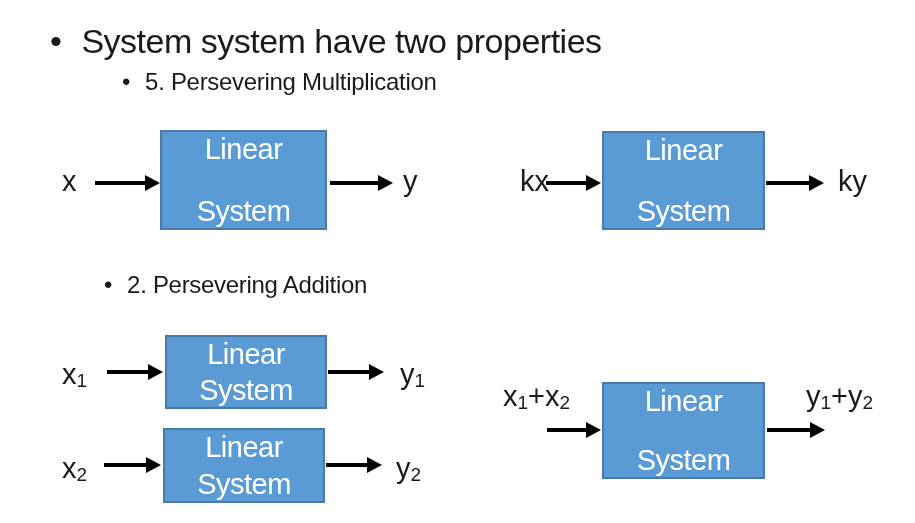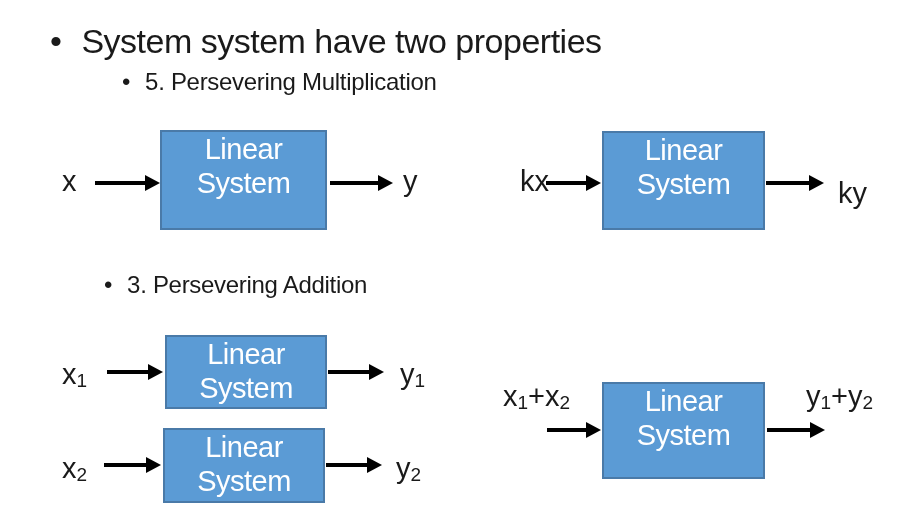--- a/index.html
+++ b/index.html
@@ -13,21 +13,21 @@
   }
   .bullet-line{position:absolute;display:flex;align-items:baseline;white-space:nowrap;line-height:1.15;}
   .title{left:50px;top:22px;font-size:34px;letter-spacing:-0.5px;gap:20px;}
   .sub1{left:122px;top:68px;font-size:24px;letter-spacing:-0.3px;gap:15px;}
   .sub2{left:104px;top:271px;font-size:24px;letter-spacing:-0.3px;gap:15px;}
   .bullet{line-height:1;}
 
   .sysbox{
     position:absolute;background:var(--box-fill);
     border:2px solid var(--box-border);box-sizing:border-box;
-    display:flex;flex-direction:column;justify-content:flex-start;align-items:center;
+    display:flex;flex-direction:column;justify-content:space-between;align-items:center;
     color:var(--box-text);font-size:29px;letter-spacing:-0.5px;line-height:34px;text-align:center;
   }
   .box1{left:160px;top:130px;width:167px;height:100px;}
   .box2{left:602px;top:131px;width:163px;height:99px;}
   .box3{left:165px;top:335px;width:162px;height:74px;}
   .box4{left:163px;top:428px;width:162px;height:75px;}
   .box5{left:602px;top:382px;width:163px;height:97px;}
 
   .arrow{position:absolute;height:0;}
   .arrow .shaft{position:absolute;left:0;right:13px;top:-2px;height:4px;background:var(--arrow);}
@@ -50,21 +50,21 @@
     <span>System system have two properties</span>
   </div>
 
   <div class="bullet-line sub1">
     <span class="bullet">•</span>
     <span>5. Persevering Multiplication</span>
   </div>
 
   <div class="bullet-line sub2">
     <span class="bullet">•</span>
-    <span>3. Persevering Addition</span>
+    <span>2. Persevering Addition</span>
   </div>
 
   <div class="io-label" style="left:62px;top:167px">
     <span>x</span>
   </div>
   <div class="arrow" style="left:95px;top:183px;width:65px">
     <span class="shaft"></span>
       <span class="head"></span>
   </div>
   <div class="sysbox box1">
@@ -87,21 +87,21 @@
       <span class="head"></span>
   </div>
   <div class="sysbox box2">
     <div>Linear</div>
     <div>System</div>
   </div>
   <div class="arrow" style="left:766px;top:183px;width:58px">
     <span class="shaft"></span>
       <span class="head"></span>
   </div>
-  <div class="io-label" style="left:838px;top:179px">
+  <div class="io-label" style="left:838px;top:167px">
     <span>ky</span>
   </div>
 
   <div class="io-label" style="left:62px;top:360px">
     <span>x</span>
       <span class="sub">1</span>
   </div>
   <div class="arrow" style="left:107px;top:372px;width:56px">
     <span class="shaft"></span>
       <span class="head"></span>

